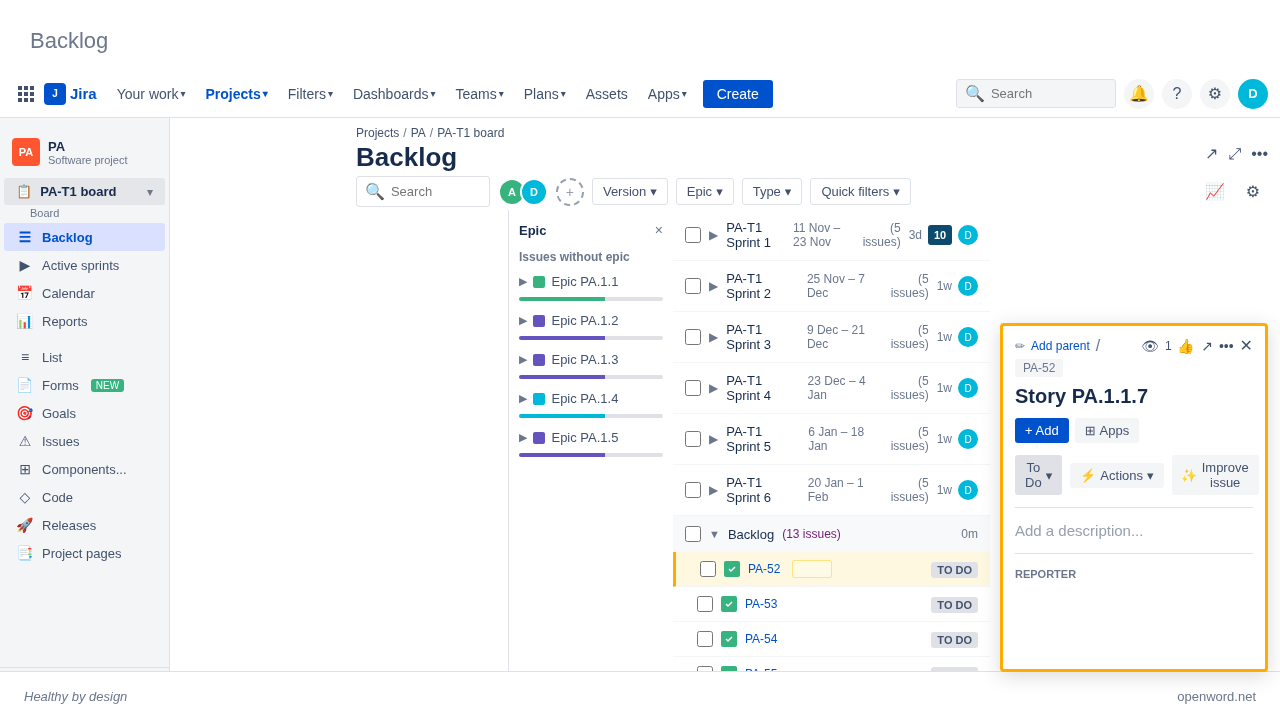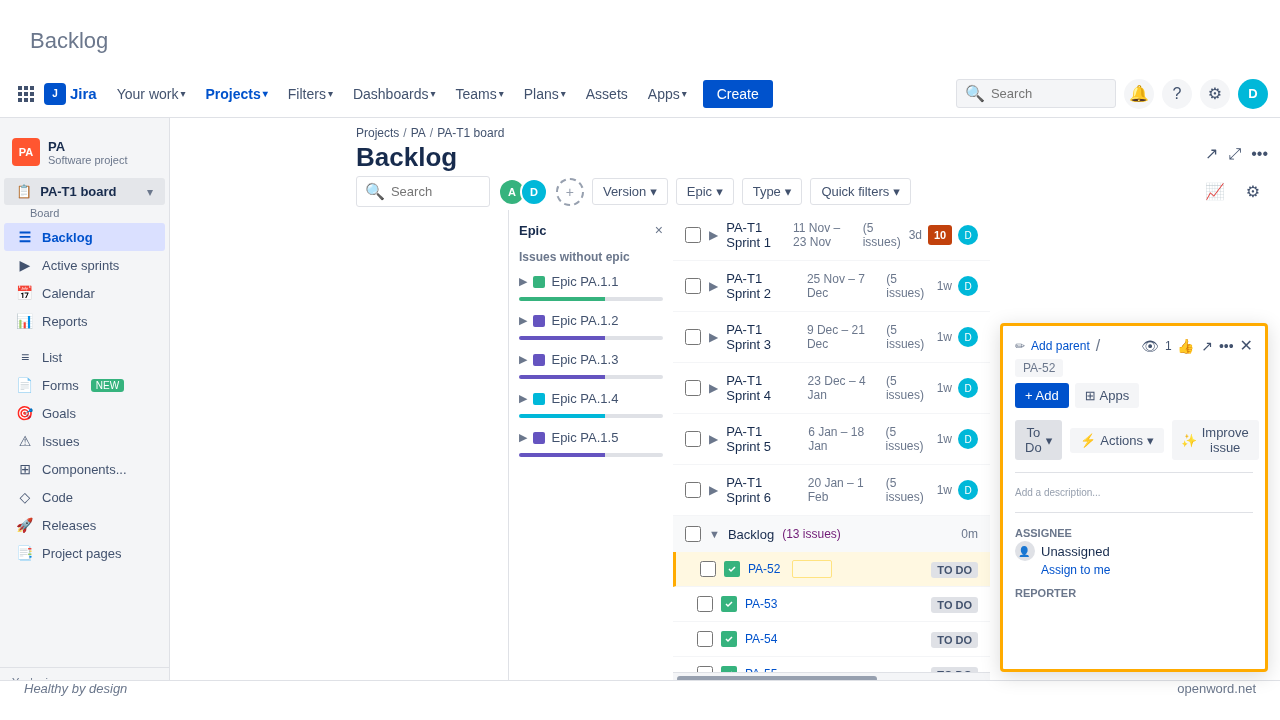--- a/index.html
+++ b/index.html
@@ -51,24 +51,24 @@
     .toolbar-avatar { width: 28px; height: 28px; border-radius: 50%; border: 2px solid #fff; margin-right: -6px; font-size: 11px; font-weight: 700; display: flex; align-items: center; justify-content: center; cursor: pointer; }
     .toolbar-avatar.av1 { background: #36b37e; color: white; }
     .toolbar-avatar.av2 { background: #00b8d9; color: white; }
     .toolbar-add-member { width: 28px; height: 28px; border-radius: 50%; border: 2px dashed #97a0af; display: flex; align-items: center; justify-content: center; color: #97a0af; cursor: pointer; font-size: 14px; margin-left: 6px; }
     .toolbar-icon { width: 30px; height: 30px; display: flex; align-items: center; justify-content: center; cursor: pointer; color: #42526e; border-radius: 3px; }
     .sprint-row { display: flex; align-items: center; padding: 10px 12px; border-bottom: 1px solid #f4f5f7; gap: 8px; }
     .sprint-checkbox { width: 16px; height: 16px; border: 2px solid #97a0af; border-radius: 3px; cursor: pointer; flex-shrink: 0; }
     .sprint-expand { color: #6b778c; cursor: pointer; font-size: 12px; }
     .sprint-name { font-size: 13px; color: #172b4d; font-weight: 500; cursor: pointer; }
     .sprint-date { font-size: 12px; color: #6b778c; margin-left: 4px; }
-    .sprint-issues { font-size: 12px; color: #6b778c; margin-left: 4px; }
+    .sprint-issues { font-size: 12px; color: #6b778c; margin-left: 4px; text-align: right; }
     .sprint-meta { margin-left: auto; display: flex; align-items: center; gap: 6px; }
     .sprint-badge { width: 24px; height: 20px; border-radius: 3px; display: flex; align-items: center; justify-content: center; font-size: 11px; font-weight: 700; color: white; }
-    .sprint-badge.blue { background: #c2410c; }
+    .sprint-badge.blue { background: #0c4a6e; }
 
     
     .backlog-section-header { display: flex; align-items: center; padding: 10px 12px; gap: 8px; background: #f8f9fa; }
     .backlog-section-name { font-size: 13px; color: #172b4d; font-weight: 500; }
     .backlog-count { font-size: 12px; color: #701a75; }
     .task-row { display: flex; align-items: center; padding: 8px 12px 8px 24px; border-bottom: 1px solid #f4f5f7; gap: 8px; background: #fff; }
     .task-row.highlighted { background: #fff8e1; border-left: 3px solid #ffab00; }
     .task-icon { width: 16px; height: 16px; background: #36b37e; border-radius: 2px; display: flex; align-items: center; justify-content: center; flex-shrink: 0; }
     .task-icon svg { width: 10px; height: 10px; fill: white; }
     .task-id { font-size: 12px; color: #0052cc; cursor: pointer; white-space: nowrap; }
@@ -98,26 +98,26 @@
     .story-title { font-size: 20px; font-weight: 600; color: #172b4d; padding: 8px 12px 4px; }
     .story-action-bar { display: flex; align-items: center; gap: 6px; padding: 6px 12px; }
     .story-add-btn { display: flex; align-items: center; gap: 4px; padding: 5px 10px; background: #0052cc; color: white; border: none; border-radius: 3px; font-size: 13px; cursor: pointer; font-weight: 500; }
     .story-apps-btn { display: flex; align-items: center; gap: 4px; padding: 5px 10px; background: #f4f5f7; color: #42526e; border: none; border-radius: 3px; font-size: 13px; cursor: pointer; }
     .story-status-bar { display: flex; align-items: center; gap: 8px; padding: 6px 12px; }
     .story-status-select { display: flex; align-items: center; gap: 4px; padding: 5px 10px; background: #dfe1e6; color: #42526e; border: none; border-radius: 3px; font-size: 13px; cursor: pointer; font-weight: 500; }
     .story-actions-btn { display: flex; align-items: center; gap: 4px; padding: 5px 10px; background: #f4f5f7; color: #42526e; border: none; border-radius: 3px; font-size: 13px; cursor: pointer; }
     .story-improve-btn { display: flex; align-items: center; gap: 4px; padding: 5px 10px; background: #f4f5f7; color: #42526e; border: none; border-radius: 3px; font-size: 13px; cursor: pointer; }
     .story-section { padding: 8px 12px; }
     .story-section-title { font-size: 14px; font-weight: 600; color: #172b4d; margin-bottom: 6px; display: flex; align-items: center; justify-content: space-between; cursor: pointer; }
-    .story-desc-placeholder { font-size: 10px; color: #97a0af; cursor: pointer; }
+    .story-desc-placeholder { font-size: 15px; color: #97a0af; cursor: pointer; }
     .assignee-avatar { width: 20px; height: 20px; border-radius: 50%; background: #dfe1e6; display: flex; align-items: center; justify-content: center; font-size: 10px; color: #6b778c; }
     .divider { height: 1px; background: #dfe1e6; margin: 6px 12px; }
 
     
-    .footer { position: absolute; bottom: 0; left: 0; right: 0; height: 40px; display: flex; justify-content: space-between; padding: 0 24px; border-top: 1px solid #dfe1e6; background: #fff; }
+    .footer { position: absolute; bottom: 0; left: 0; right: 0; height: 49px; display: flex; align-items: center; justify-content: space-between; padding: 0 24px; border-top: 1px solid #dfe1e6; background: #fff; }
     .footer-left { font-size: 13px; color: #6b778c; font-style: italic; }
     .footer-right { font-size: 13px; color: #6b778c; }
 
     .watch-count { font-size: 12px; color: #42526e; }
     .story-panel-meta-row { display: flex; align-items: center; padding: 4px 12px 0; gap: 6px; }
   </style>
 </head>
 <body>
 
 <div class="page-title">Backlog</div>
@@ -511,20 +511,21 @@
         <span class="watch-count">1</span>
         <span style="color:#42526e;cursor:pointer;font-size:14px;">👍</span>
         <span style="color:#42526e;cursor:pointer;font-size:14px;">↗</span>
         <span style="color:#42526e;cursor:pointer;font-size:14px;">•••</span>
         <span style="color:#42526e;cursor:pointer;font-size:16px;">✕</span>
       </div>
     </div>
     <div class="story-panel-meta-row">
       <span class="story-badge">PA-52</span>
     </div>
+    <div class="story-title">Story PA.1.1.7</div>
 
     <div class="story-action-bar">
       <button class="story-add-btn">+ Add</button>
       <button class="story-apps-btn">
         <span>⊞</span>
         <span>Apps</span>
       </button>
     </div>
 
     <div class="story-status-bar">
@@ -546,28 +547,20 @@
     <div class="divider"></div>
 
     <div class="story-section">
       <div class="story-desc-placeholder">Add a description...</div>
     </div>
 
     <div class="divider"></div>
 
     <div class="story-section">
 
-      <div style="display:flex;flex-direction:column;gap:2px;margin-bottom:10px;">
-        <div style="font-size:11px;color:#6b778c;font-weight:600;text-transform:uppercase;">Assignee</div>
-        <div style="display:flex;align-items:center;gap:6px;">
-          <div class="assignee-avatar">👤</div>
-          <span style="font-size:13px;color:#172b4d;">Unassigned</span>
-        </div>
-        <div style="font-size:12px;color:#0052cc;cursor:pointer;margin-left:26px;">Assign to me</div>
-      </div>
 
       <div style="display:flex;flex-direction:column;gap:2px;margin-bottom:10px;">
         <div style="font-size:11px;color:#6b778c;font-weight:600;text-transform:uppercase;">Reporter</div>
 
       </div>
 
     </div>
   </div>
 
   <div style="position:absolute;bottom:36px;left:503px;right:290px;height:12px;background:#f4f5f7;border-top:1px solid #dfe1e6;display:flex;align-items:center;padding:0 4px;">

